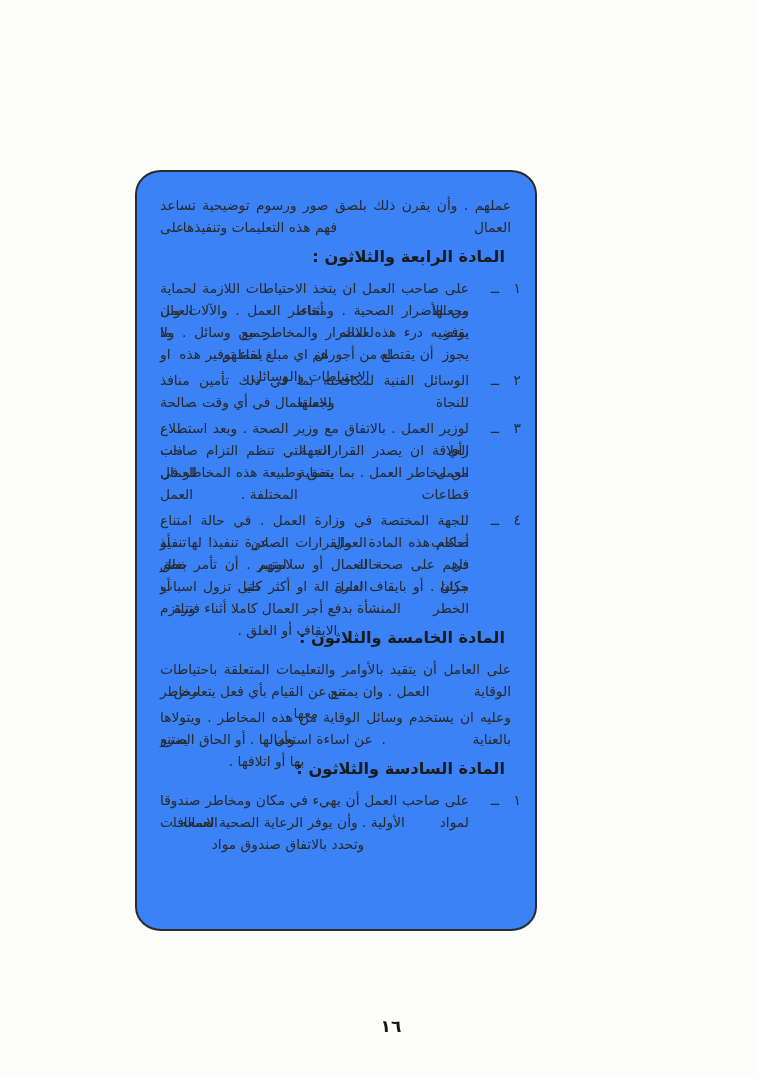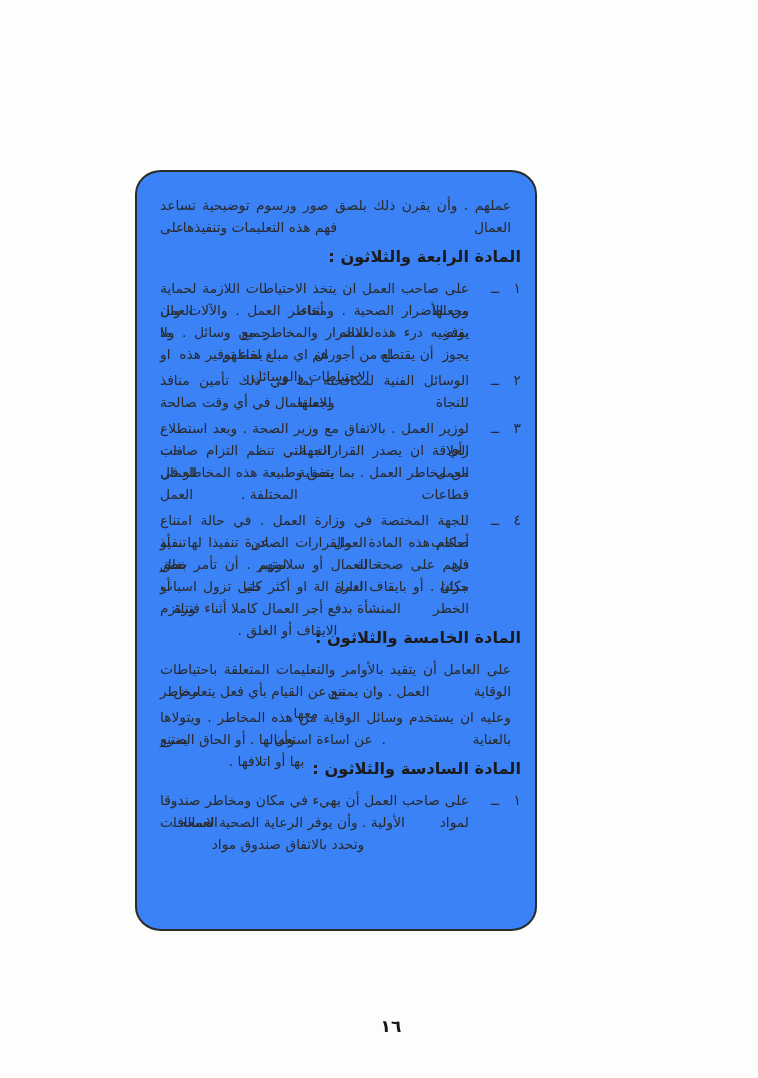--- a/index.html
+++ b/index.html
@@ -14,21 +14,21 @@
   }
   .content{
     direction:rtl;padding:22px 14px 0 23px;
     font-size:13.8px;line-height:22px;
   }
   .line{height:22px;overflow:visible;}
   .j{text-align:justify;text-align-last:justify;}
   .e{text-align:center;}
   .para{padding-right:10px;margin:0 0 4px;}
   .heading{
-    font-weight:bold;font-size:16.2px;line-height:24px;margin:7px 0 8px;
+    font-weight:bold;font-size:16.2px;line-height:24px;margin:7px 16px 8px;
     color:#1b1b1b;
   }
   .item{position:relative;padding-right:52px;margin:0 0 4px;}
   .marker{
     position:absolute;right:0;top:0;width:30px;line-height:22px;
     display:flex;justify-content:space-between;direction:rtl;
   }
   .dash{letter-spacing:-1px;}
   .pagenum{
     position:absolute;top:1016px;left:0;width:758px;text-align:center;

